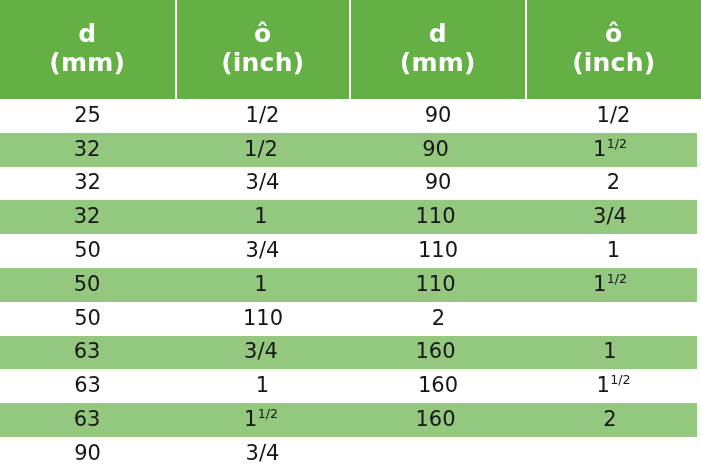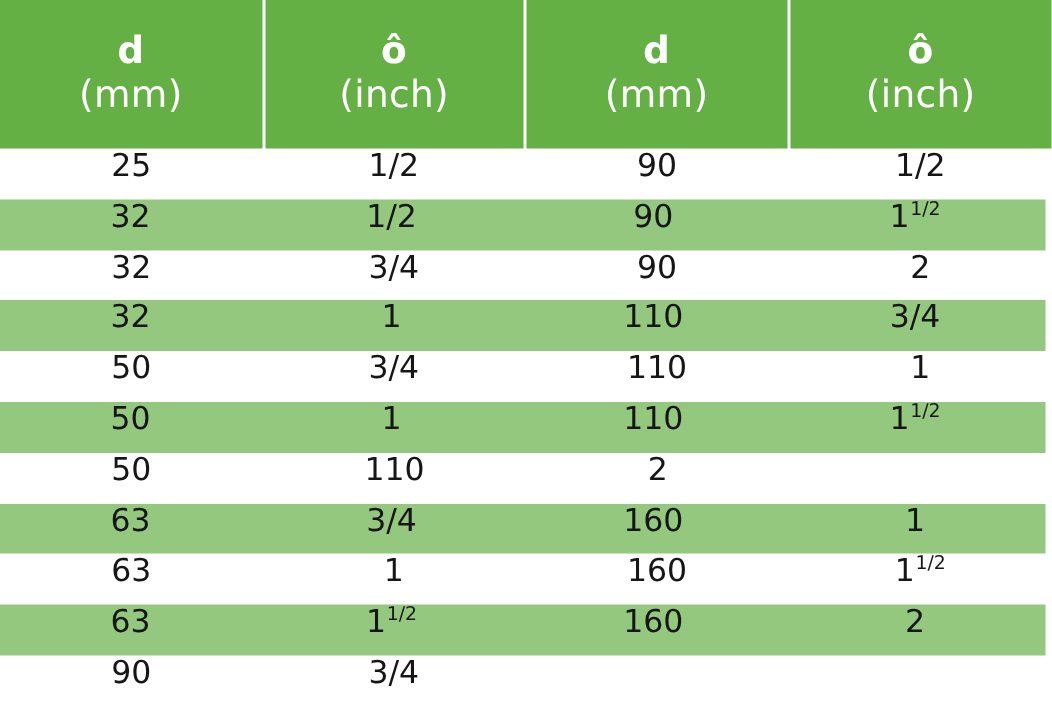--- a/index.html
+++ b/index.html
@@ -48,21 +48,21 @@
   .th-c3 { width: 175px; margin-left: 2px; }
 
   .th-sym {
     font-size: 25px;
     font-weight: bold;
     display: block;
     line-height: 1.05;
   }
   .th-unit {
     font-size: 25px;
-    font-weight: normal;
+    font-weight: bold;
     display: block;
     line-height: 1.2;
     margin-top: 1px;
   }
 
   
   .tbody {
     width: 701px;
   }
   .trow {
@@ -72,21 +72,21 @@
     align-items: center;
     box-sizing: border-box;
   }
   .trow.alt {
     background: #94c87e;
     width: 697px;
   }
   .td {
     height: 33.8px;
     display: flex;
-    align-items: flex-start;
+    align-items: center;
     justify-content: center;
     box-sizing: border-box;
     color: #161616;
     font-size: 21px;
     font-weight: normal;
     font-family: "DejaVu Sans", "Liberation Sans", sans-serif;
   }
   .td-c0 { width: 175px; }
   .td-c1 { width: 175px; }
   .td-c2 { width: 176px; }

